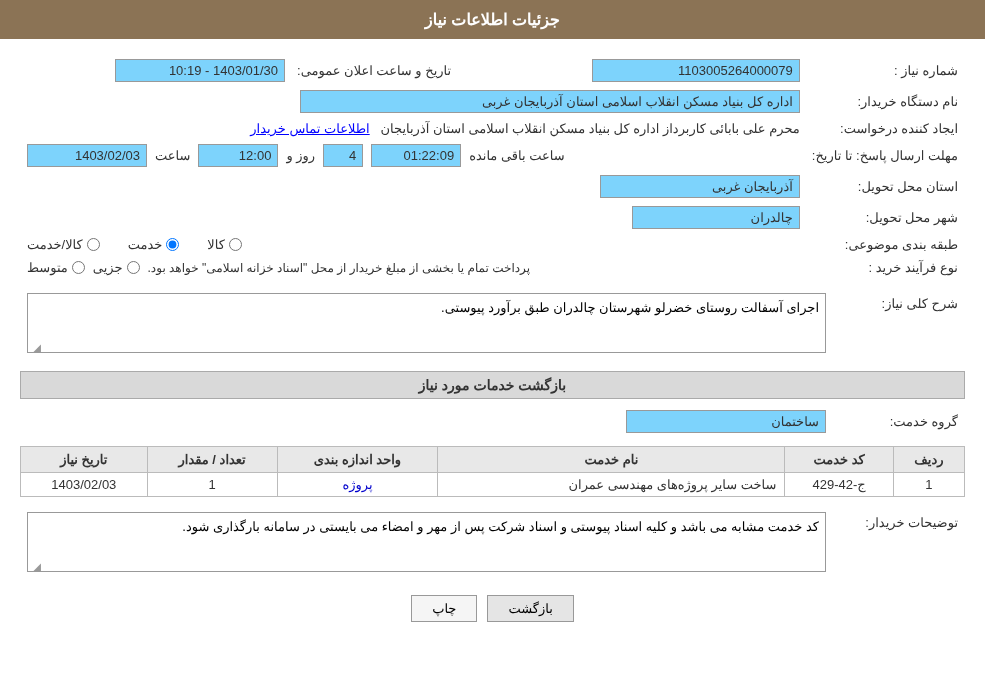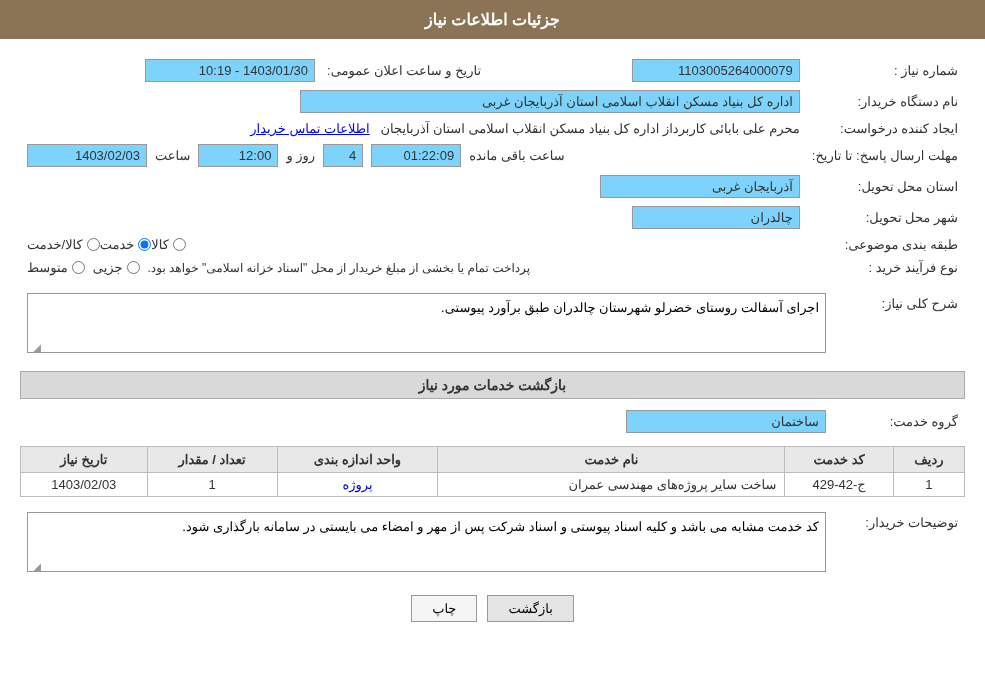--- a/index.html
+++ b/index.html
@@ -39,37 +39,37 @@
     }
     .input-box {
       border: 1px solid #999;
       background: #7dd3fc;
       padding: 3px 6px;
       display: inline-block;
       min-height: 22px;
       text-align: right;
     }
     .input-medium {
-      width: 168px;
+      width: 208px;
     }
     .input-small {
       width: 120px;
     }
     .section-header {
       background: #d9d9d9;
       border: 1px solid #aaa;
       text-align: center;
       padding: 5px;
       font-weight: bold;
       margin: 10px 0 6px 0;
       font-size: 14px;
     }
     .radio-group {
       display: flex;
-      gap: 0;
+      gap: 28px;
       flex-direction: row-reverse;
       align-items: center;
     }
     .radio-item {
       display: flex;
       align-items: center;
       gap: 4px;
       flex-direction: row-reverse;
     }
     .desc-box {

